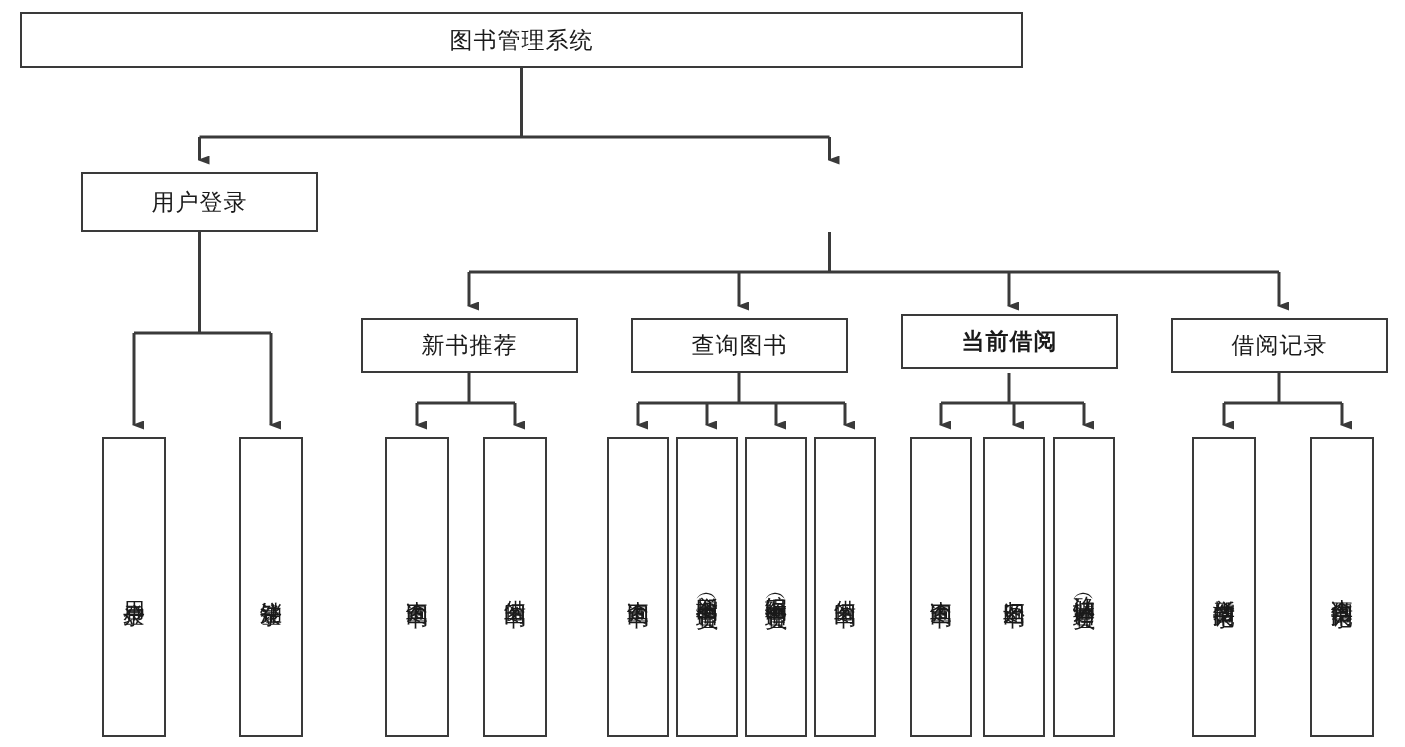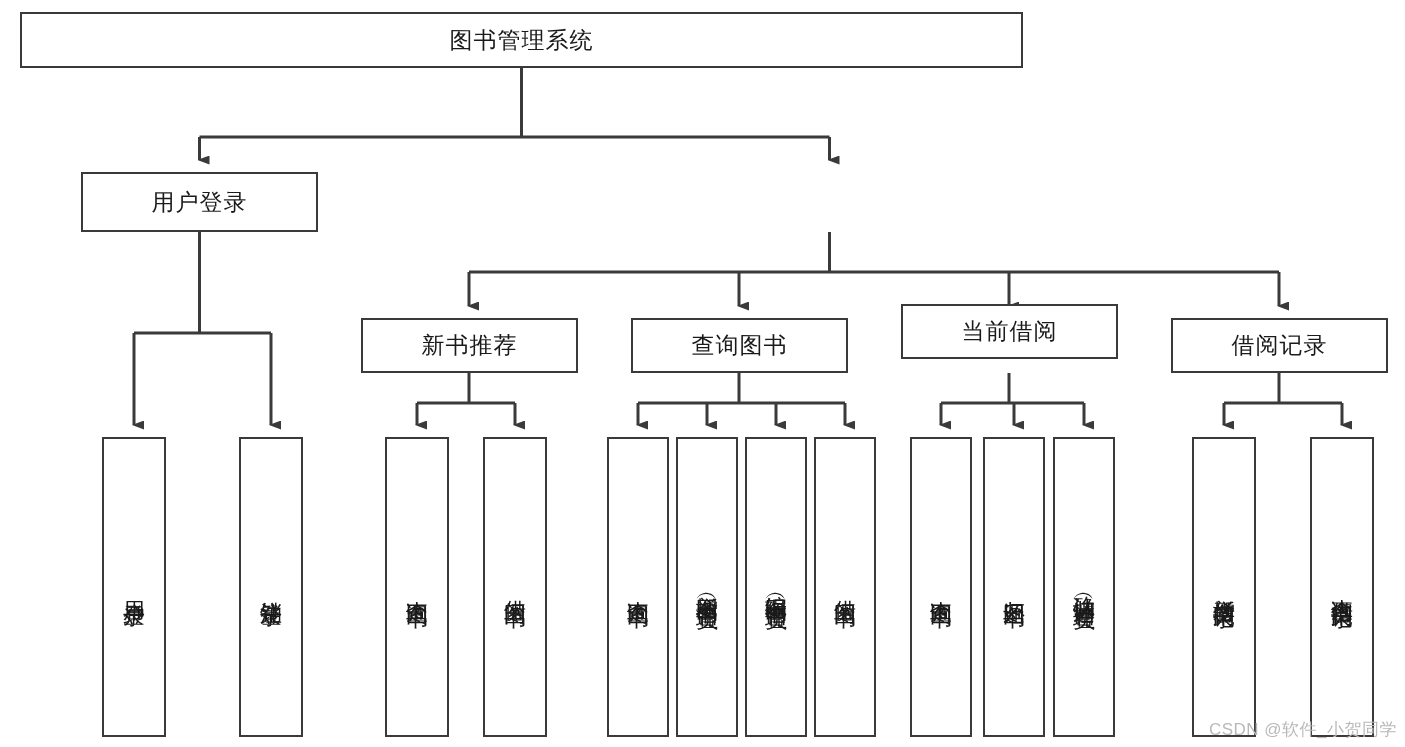--- a/index.html
+++ b/index.html
@@ -126,21 +126,21 @@
   <div class="node horiz" style="left: 81px; top: 172px; width: 237px; height: 60px;">
     <span>用户登录</span>
   </div>
 
   <div class="node horiz" style="left: 361px; top: 318px; width: 217px; height: 55px; text-align: center;">
     <span>新书推荐</span>
   </div>
   <div class="node horiz" style="left: 631px; top: 318px; width: 217px; height: 55px;">
     <span>查询图书</span>
   </div>
-  <div class="node horiz" style="left: 901px; top: 304px; width: 217px; height: 55px;">
+  <div class="node horiz" style="left: 901px; top: 314px; width: 217px; height: 55px; font-weight: bold;">
     <span>当前借阅</span>
   </div>
   <div class="node horiz" style="left: 1171px; top: 318px; width: 217px; height: 55px;">
     <span>借阅记录</span>
   </div>
 
   <div class="node vert" style="left: 102px; top: 437px; width: 64px; height: 300px;">
     <span class="vtext">用户登录</span>
   </div>
   <div class="node vert" style="left: 239px; top: 437px; width: 64px; height: 300px;">
@@ -173,14 +173,13 @@
   <div class="node vert" style="left: 1053px; top: 437px; width: 62px; height: 300px;">
     <span class="vtext">确认归还（管理员）</span>
   </div>
   <div class="node vert" style="left: 1192px; top: 437px; width: 64px; height: 300px;">
     <span class="vtext">新增借阅记录</span>
   </div>
   <div class="node vert" style="left: 1310px; top: 437px; width: 64px; height: 300px;">
     <span class="vtext">查询借阅记录</span>
   </div>
 
-  <div id="watermark">CSDN @软件_小贺同学</div>
 </div>
 
 </body></html>

